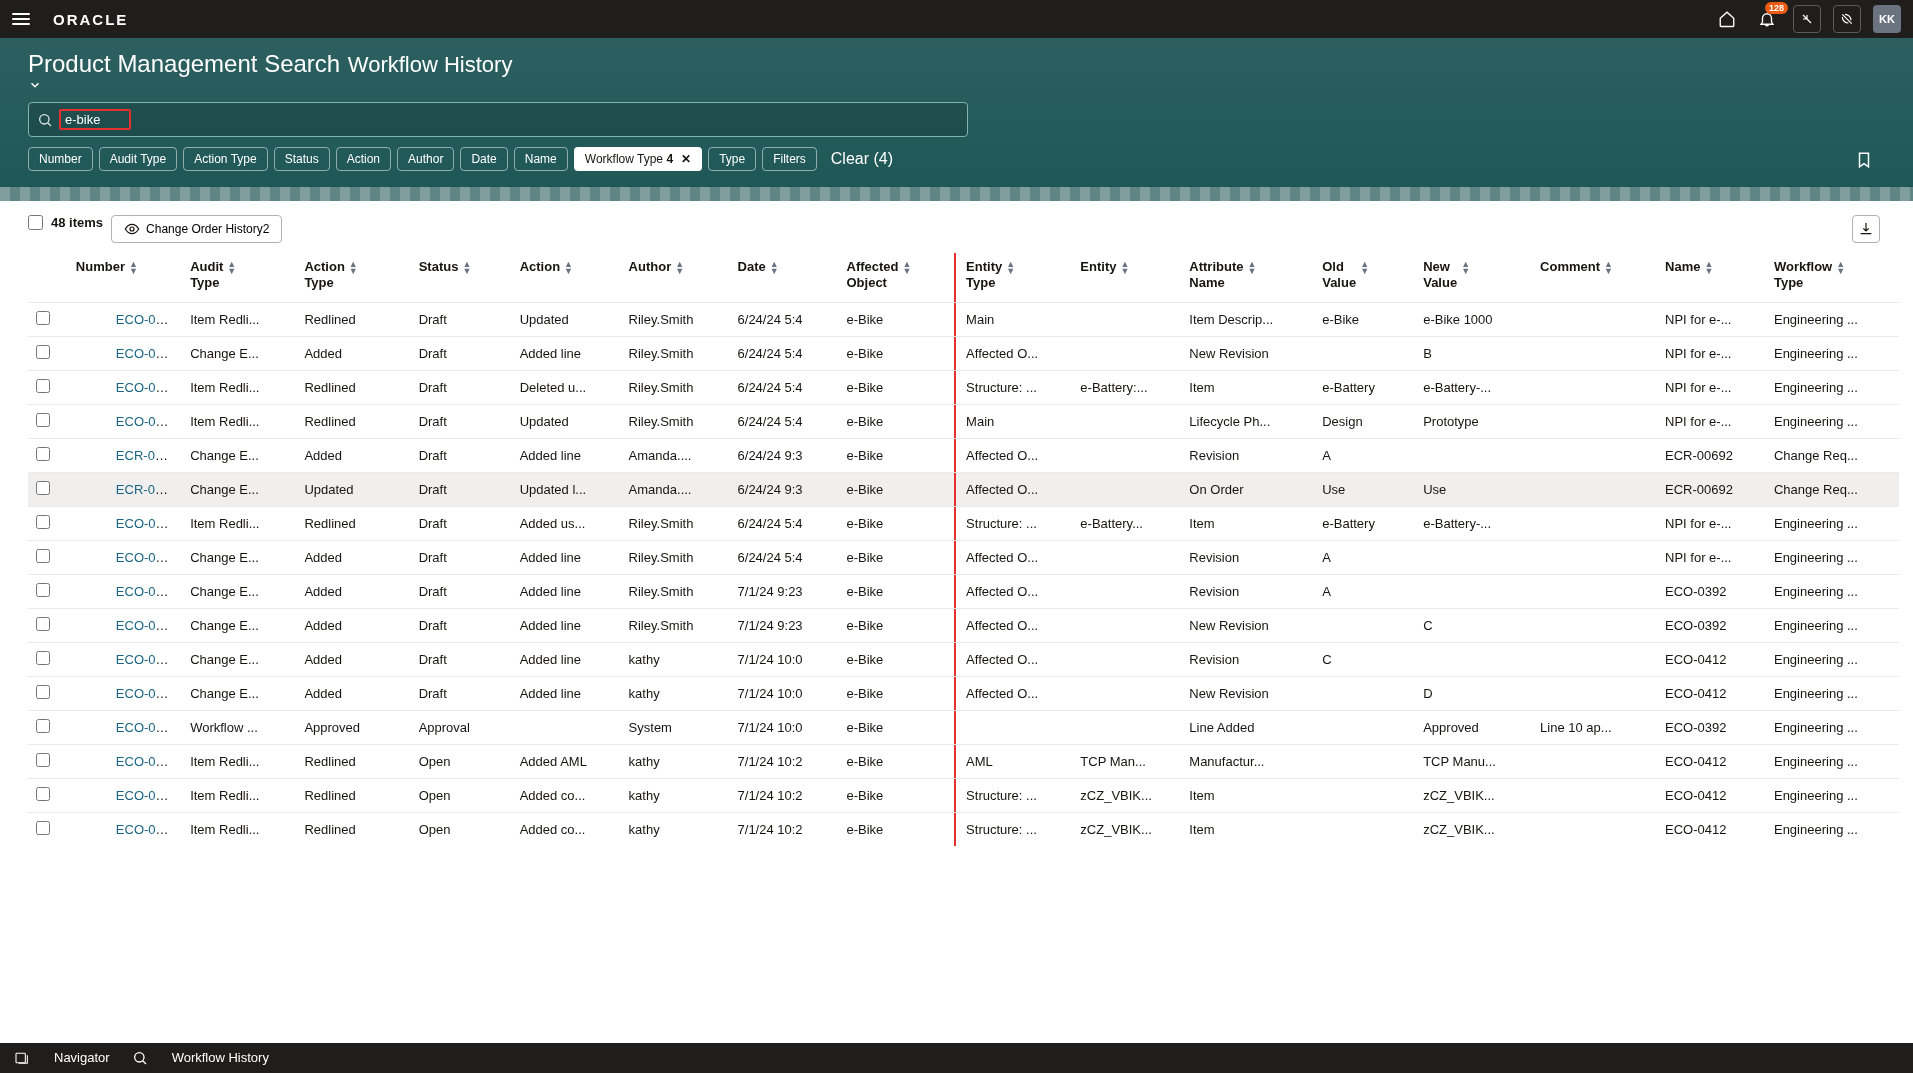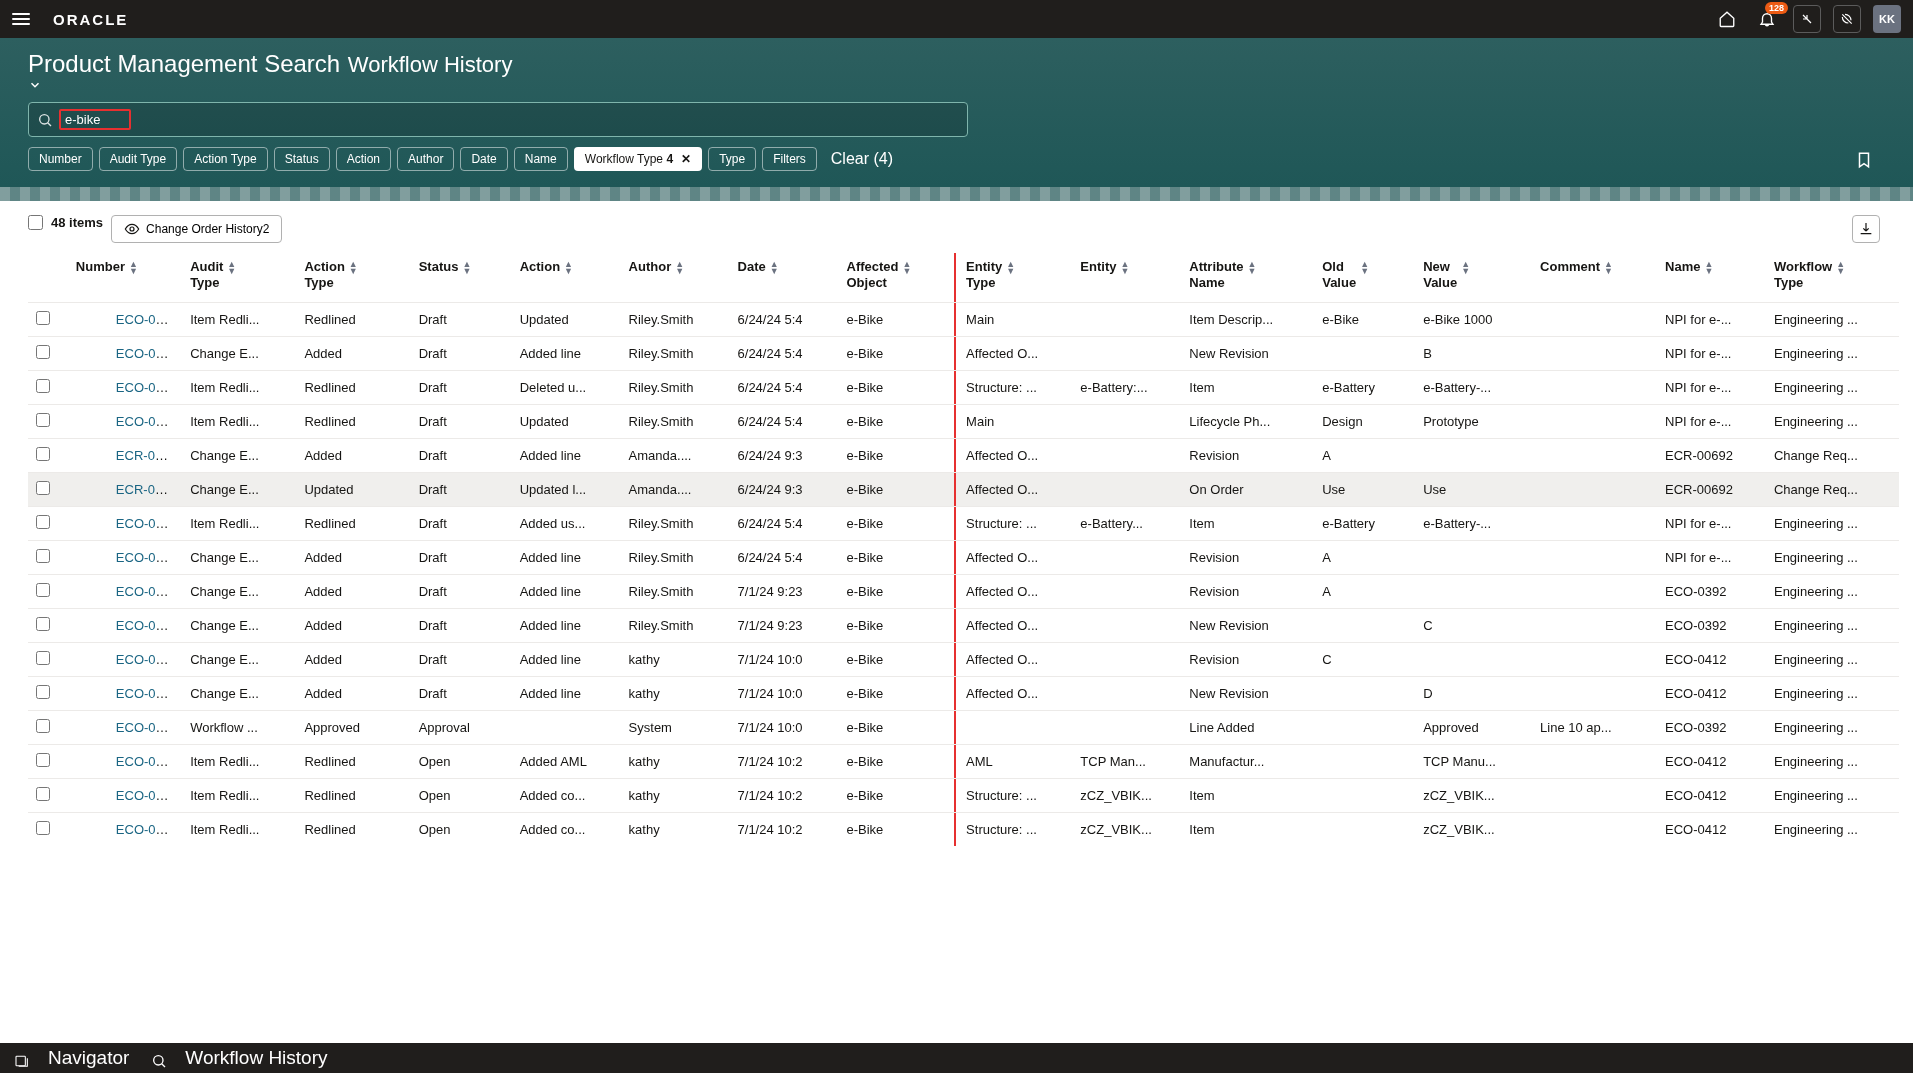--- a/index.html
+++ b/index.html
@@ -172,21 +172,21 @@
   position: fixed;
   bottom: 0; left: 0; right: 0;
   height: 30px;
   background: #201e1c;
   color: #fff;
   display: flex;
   align-items: center;
   padding: 0 14px;
   gap: 22px;
 }
-.bottom-item { display: flex; align-items: flex-end; gap: 18px; font-size: 19px; cursor: pointer; }
+.bottom-item { display: flex; align-items: flex-start; gap: 24px; font-size: 13px; cursor: pointer; }
 svg { display: block; }
 
 
 .w-cb{width:30px}.w-num{width:86px}.w-at{width:86px}.w-act{width:86px}.w-st{width:76px}
 .w-ac{width:82px}.w-au{width:82px}.w-dt{width:82px}.w-ao{width:90px}.w-et{width:86px}
 .w-en{width:82px}.w-an{width:100px}.w-ov{width:76px}.w-nv{width:88px}.w-cm{width:94px}
 .w-nm{width:82px}.w-wt{width:100px}
 </style>
 </head>
 <body>

